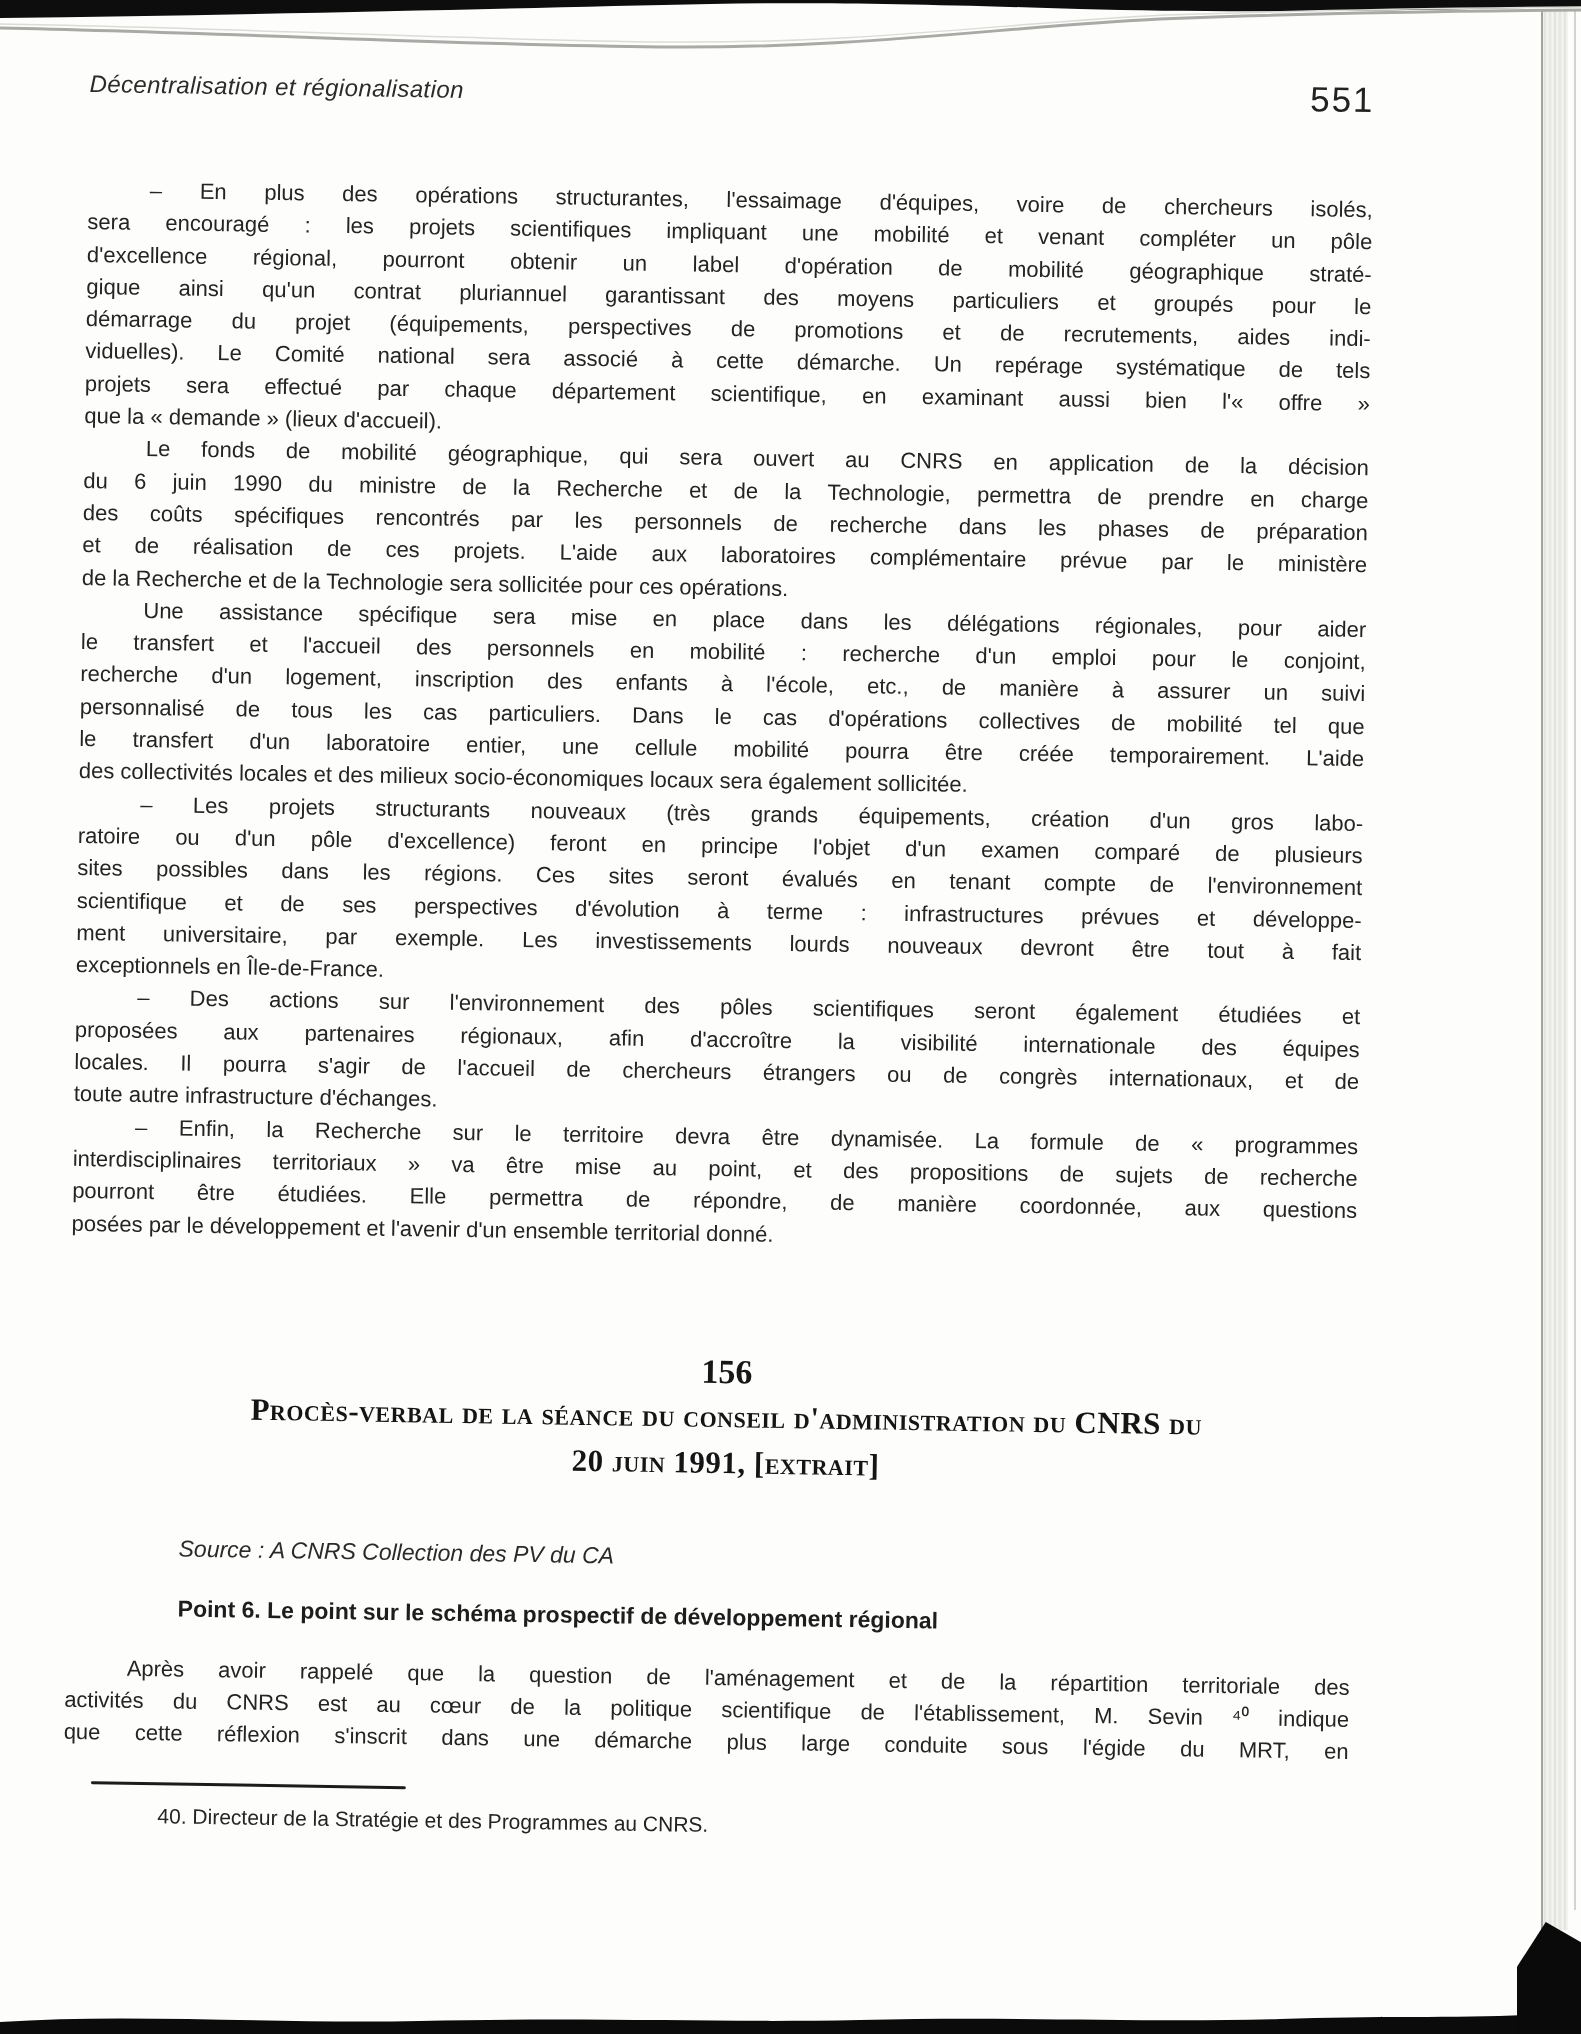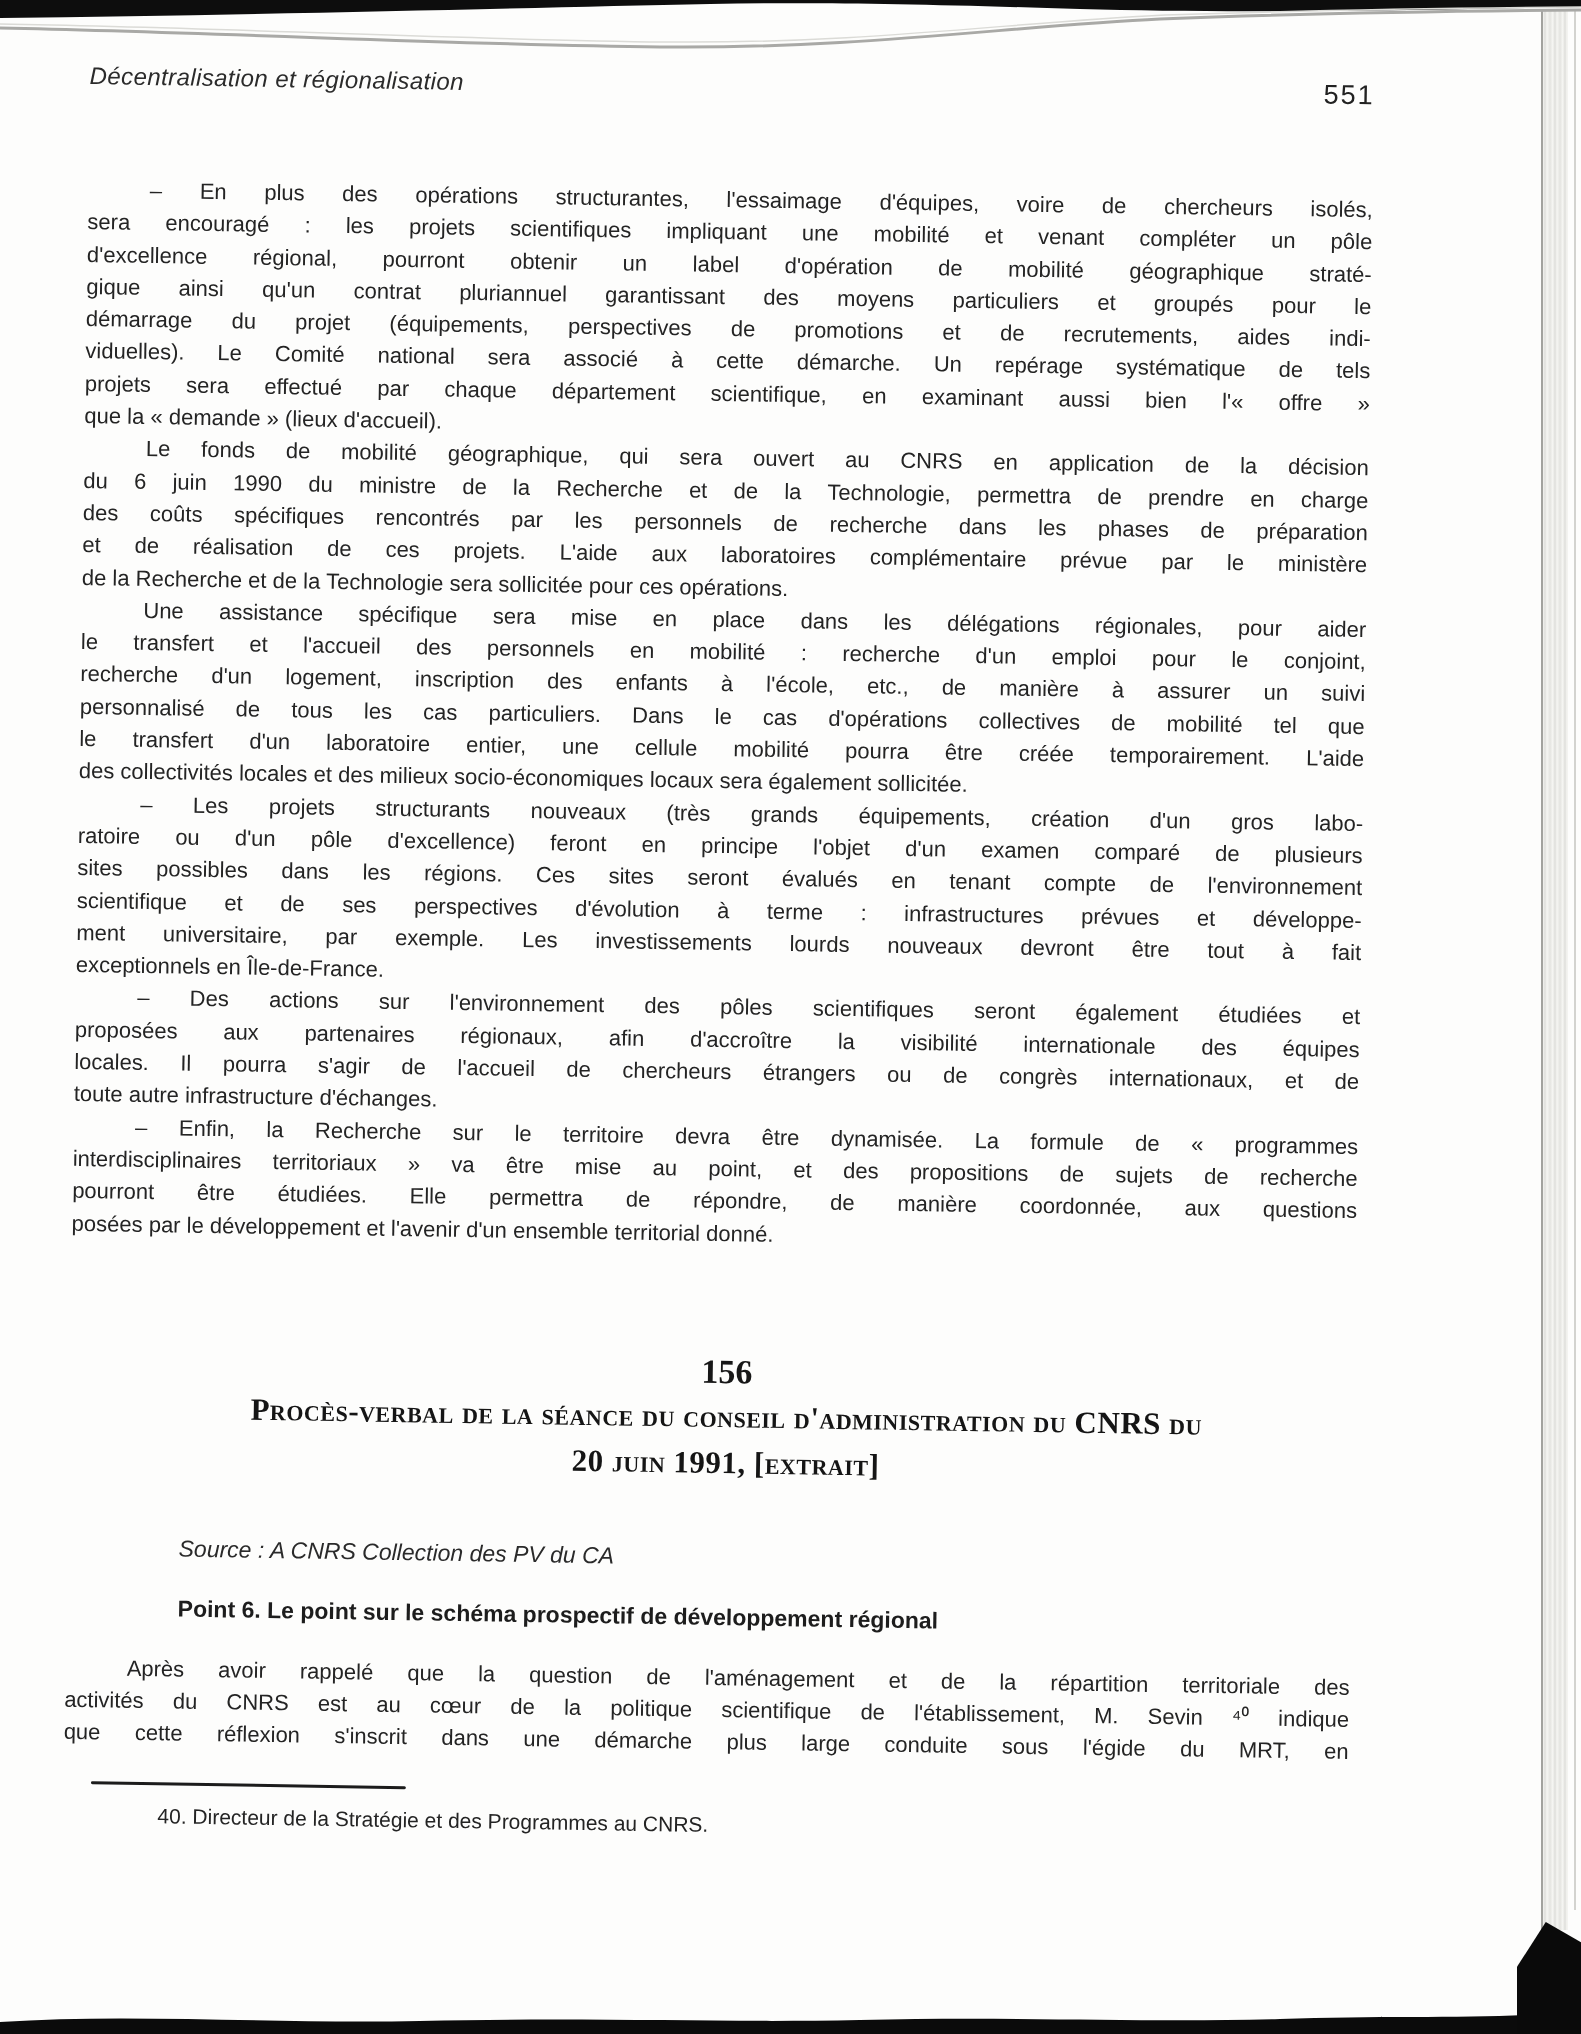--- a/index.html
+++ b/index.html
@@ -39,21 +39,21 @@
     color:#262626;
   }
   .running-header{
     display:flex;justify-content:space-between;align-items:baseline;
     height:34px;
   }
   .running-title{
     font-style:italic;font-size:24px;letter-spacing:0.4px;color:#2b2b2b;
   }
   .page-number{
-    font-size:27px;letter-spacing:2px;color:#222;
+    font-size:35px;letter-spacing:2px;color:#222;
   }
   .body-block{margin-top:80px;}
   .line{
     font-size:22px;line-height:32.3px;color:#242424;
     text-align:justify;text-align-last:justify;
     white-space:normal;
   }
   .line.first{text-indent:62px;}
   .line.last{text-align-last:left;}
   

